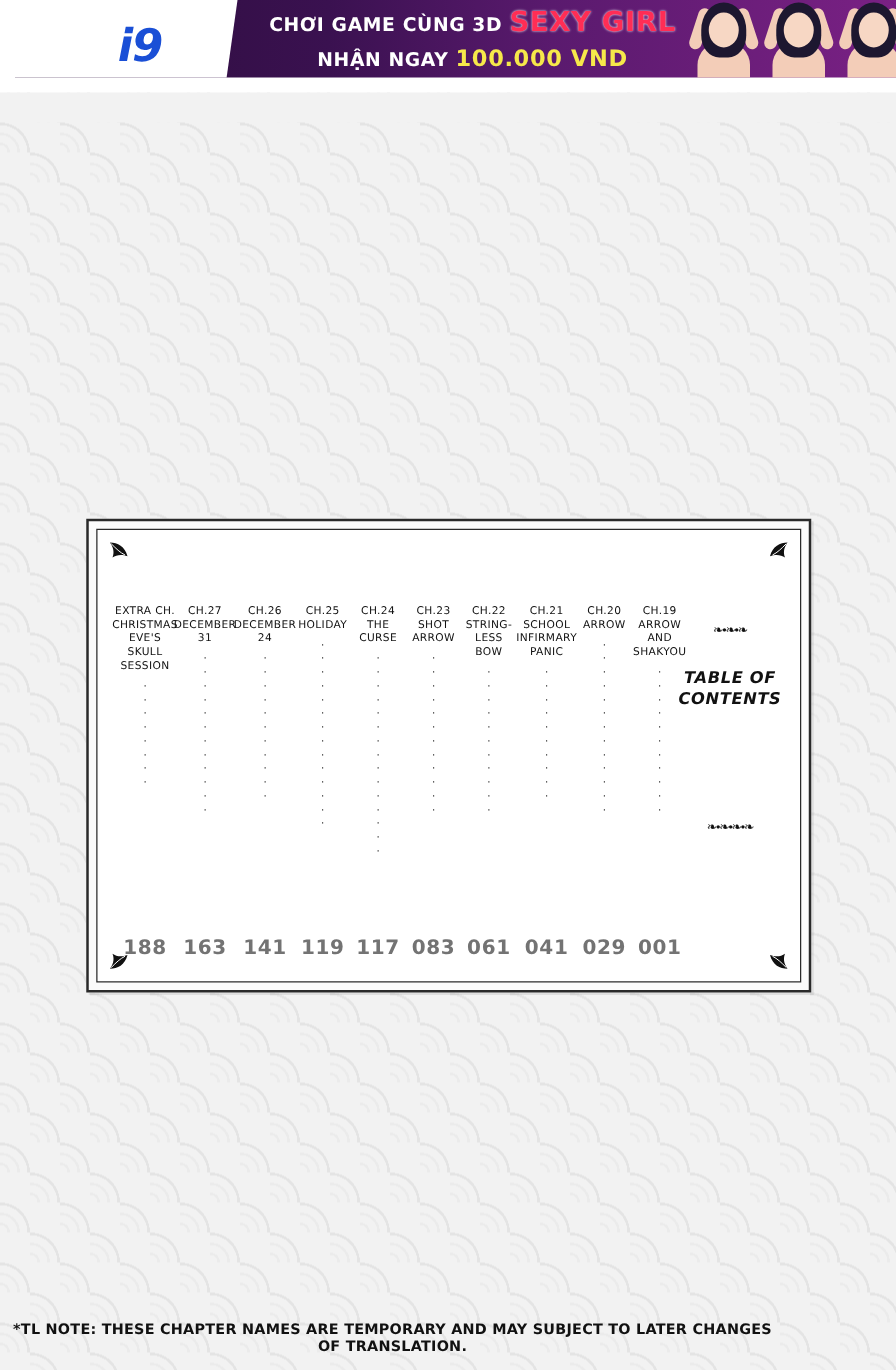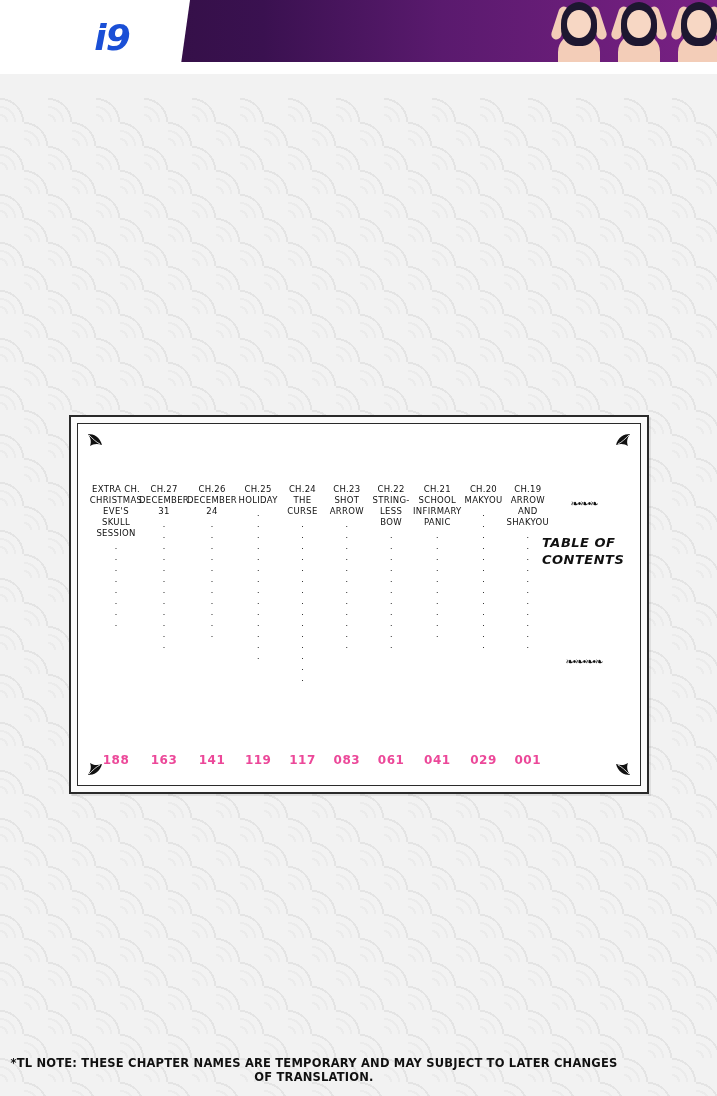--- a/index.html
+++ b/index.html
@@ -241,31 +241,32 @@
     color: #111;
   }
   .col-page {
     position: absolute;
     bottom: 0;
     left: 0;
     width: 100%;
     text-align: center;
     font-family: "DejaVu Sans", sans-serif;
     font-weight: bold;
-    font-size: 12px;
-    color: #ec4899;
+    font-size: 16px;
+    color: #737373;
     letter-spacing: 0.5px;
   }
 
   
   .toc-heading {
     position: absolute;
     right: 14px;
     top: 110px;
     width: 84px;
+    text-align: center;
     font-family: "DejaVu Sans", sans-serif;
     font-weight: bold;
     font-style: italic;
     font-size: 13px;
     line-height: 17px;
     color: #111;
     letter-spacing: 0.5px;
   }
   .flourish {
     position: absolute;
@@ -293,20 +294,30 @@
     letter-spacing: 0.2px;
   }
 </style>
 </head>
 <body>
 
 <div class="ad-banner">
   <div class="ad-logo-box"></div>
   <div class="ad-logo-text">
     <span class="blue">i9</span>
+  </div>
+  <div class="ad-mid">
+    <div class="ad-line1">
+      <span>CHƠI GAME CÙNG 3D</span>
+      <span class="ad-sexy">SEXY GIRL</span>
+    </div>
+    <div class="ad-line2">
+      <span>NHẬN NGAY</span>
+      <span class="amt">100.000 VND</span>
+    </div>
   </div>
   <div class="ad-girls">
     <div class="girl">
       <div class="arm-l"></div>
         <div class="arm-r"></div>
       <div class="body"></div>
         <div class="hair"></div>
         <div class="face"></div>
     </div>
     <div class="girl">
@@ -378,21 +389,21 @@
             <span>·</span>
             <span>·</span>
             <span>·</span>
             <span>·</span>
             <span>·</span>
         </div>
         <div class="col-page">001</div>
       </div>
       <div class="col">
         <div class="col-title">CH.20
-MAKYOU</div>
+ARROW</div>
         <div class="col-dots">
           <span>·</span>
             <span>·</span>
             <span>·</span>
             <span>·</span>
             <span>·</span>
             <span>·</span>
             <span>·</span>
             <span>·</span>
             <span>·</span>

